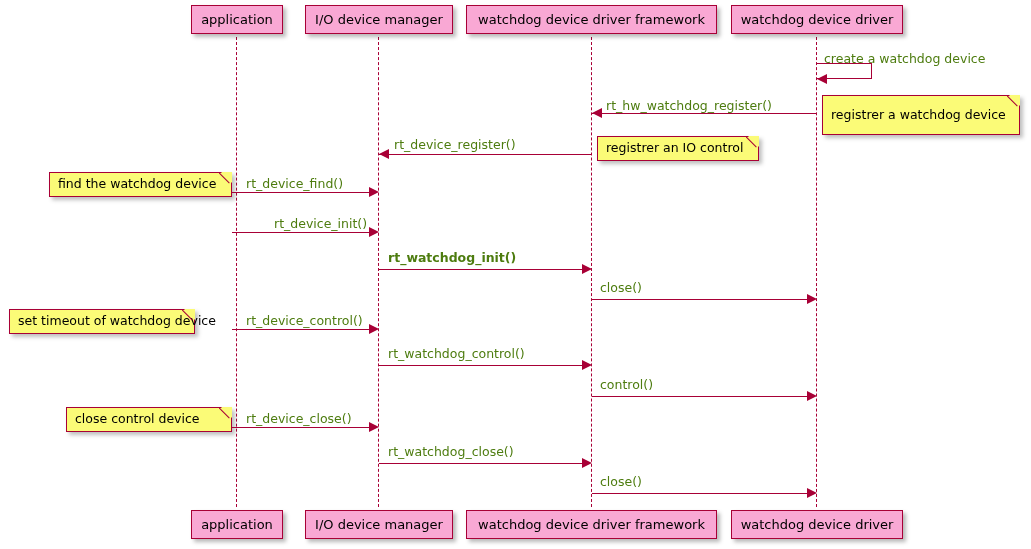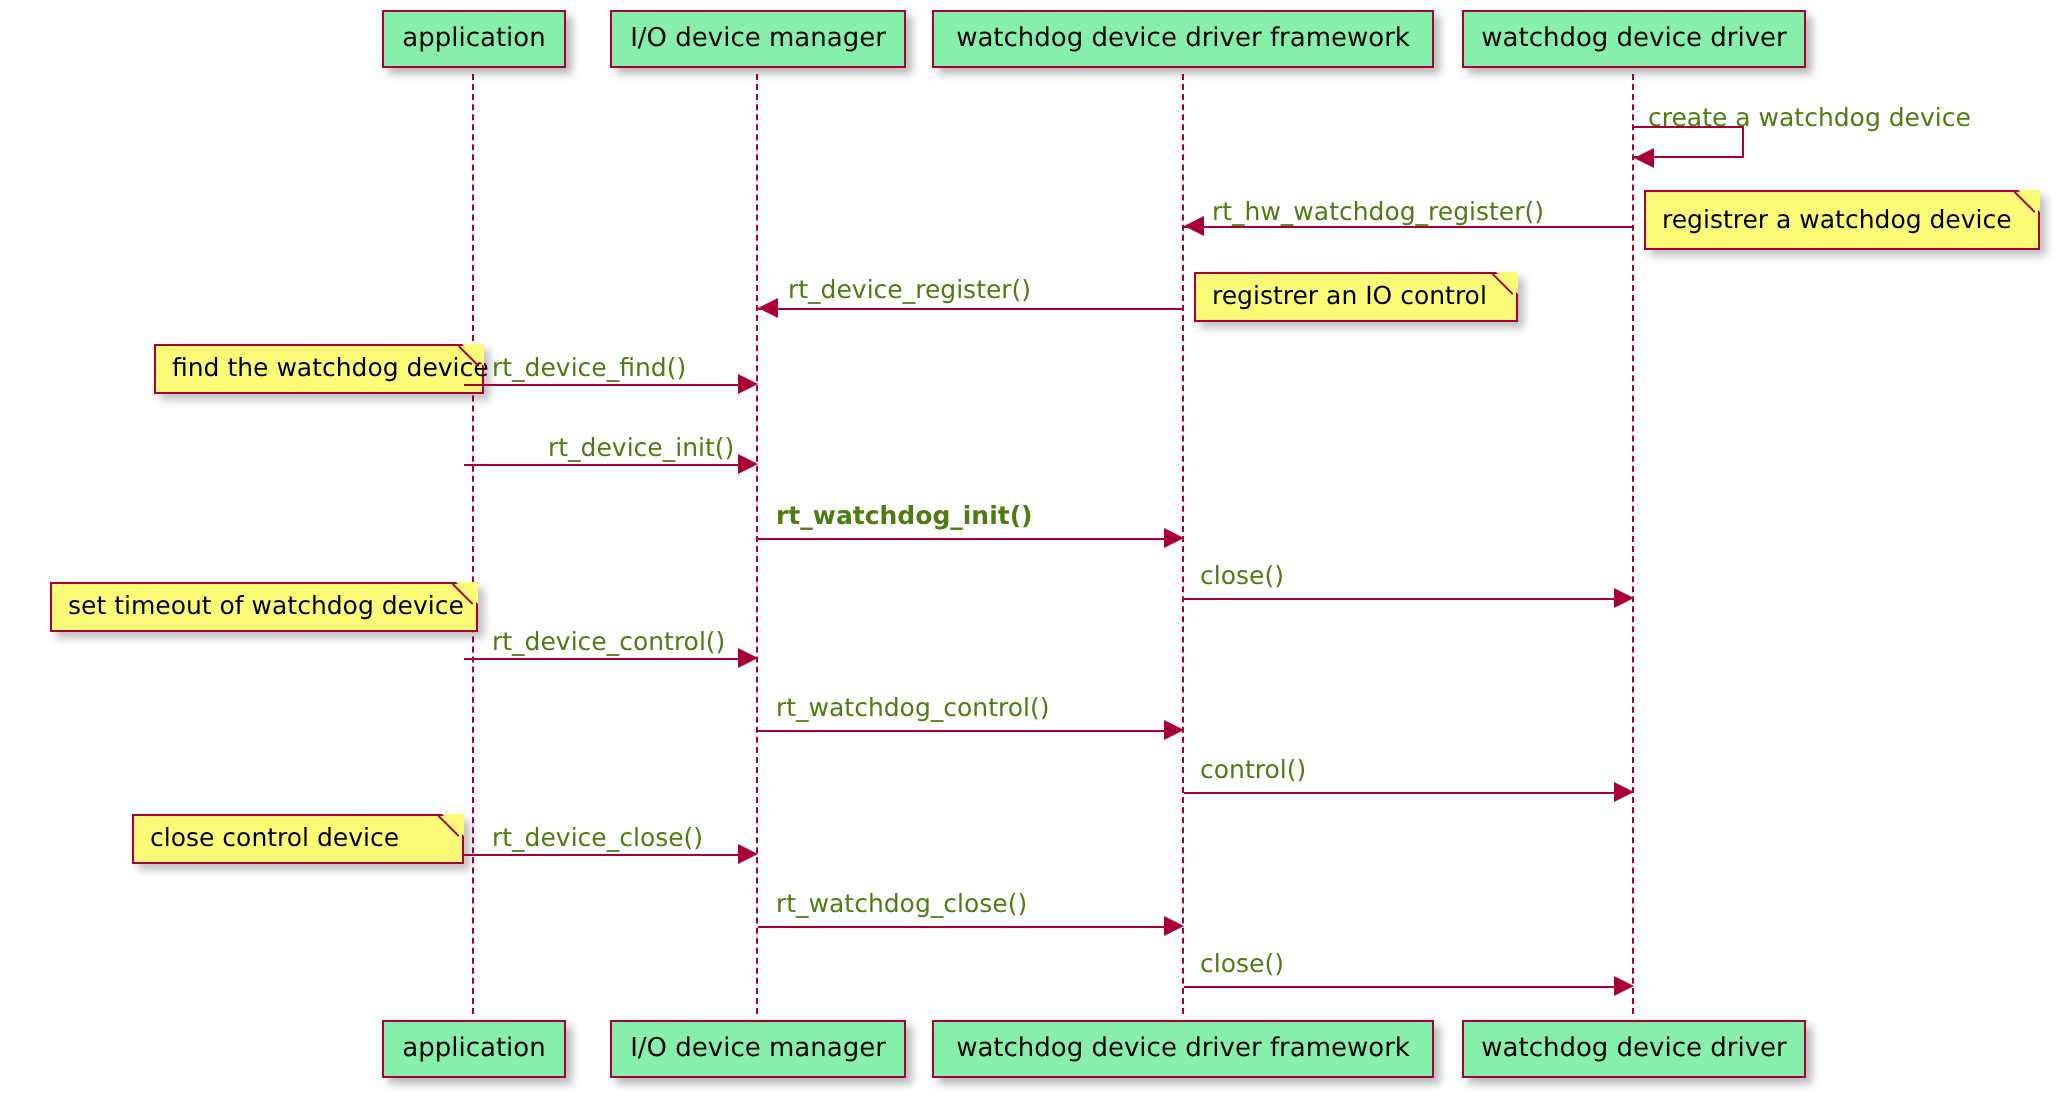--- a/index.html
+++ b/index.html
@@ -16,21 +16,21 @@
   }
   #diagram {
     position: relative;
     width: 1031px;
     height: 549px;
   }
   
   .participant {
     position: absolute;
     box-sizing: border-box;
-    background: #86efac;
+    background: #f9a8d4;
     border: 1.5px solid #A80036;
     color: #000000;
     font-size: 13px;
     line-height: 1;
     display: flex;
     align-items: center;
     justify-content: center;
     box-shadow: 3px 3px 4px rgba(0,0,0,0.28);
     white-space: nowrap;
     padding: 0 24px;
@@ -145,41 +145,41 @@
     <span>watchdog device driver framework</span>
   </div>
   <div class="participant" style="left:731px; top:5px; width:172px; height:29px;">
     <span>watchdog device driver</span>
   </div>
 
   <div class="msg-label" style="left:824px; top:53px;">create a watchdog device</div>
   <div class="selfmsg" style="left:817px; top:63px; width:55px;"></div>
   <div class="arrowhead left" style="left:817px; top:74px;"></div>
 
-  <div class="note" style="left:822px; top:95px; width:198px; height:30px;">
+  <div class="note" style="left:822px; top:95px; width:198px; height:40px;">
     <span>registrer a watchdog device</span>
     <span class="fold"></span>
     <span class="fold-edge"></span>
   </div>
 
   <div class="msg-label" style="left:606px; top:100px;">rt_hw_watchdog_register()</div>
   <div class="msg" style="left:592px; top:113px; width:225px;"></div>
   <div class="arrowhead left" style="left:592px; top:108px;"></div>
 
   <div class="note" style="left:597px; top:136px; width:162px; height:25px;">
     <span>registrer an IO control</span>
     <span class="fold"></span>
     <span class="fold-edge"></span>
   </div>
 
   <div class="msg-label" style="left:394px; top:139px;">rt_device_register()</div>
   <div class="msg" style="left:379px; top:154px; width:213px;"></div>
   <div class="arrowhead left" style="left:379px; top:149px;"></div>
 
-  <div class="note" style="left:49px; top:172px; width:165px; height:25px;margin-left:28px;">
+  <div class="note" style="left:49px; top:172px; width:183px; height:25px;">
     <span>find the watchdog device</span>
     <span class="fold"></span>
     <span class="fold-edge"></span>
   </div>
   <div class="note-stub" style="left:232px; top:192px; width:6px;"></div>
   <div class="msg-label" style="left:246px; top:178px;">rt_device_find()</div>
   <div class="msg" style="left:237px; top:192px; width:132px;"></div>
   <div class="arrowhead right" style="left:369px; top:187px;"></div>
 
   <div class="note-stub" style="left:232px; top:232px; width:6px;"></div>
@@ -188,21 +188,21 @@
   <div class="arrowhead right" style="left:369px; top:227px;"></div>
 
   <div class="msg-label" style="left:388px; top:252px;font-weight:bold;">rt_watchdog_init()</div>
   <div class="msg" style="left:379px; top:269px; width:203px;"></div>
   <div class="arrowhead right" style="left:582px; top:264px;"></div>
 
   <div class="msg-label" style="left:600px; top:282px;">close()</div>
   <div class="msg" style="left:592px; top:299px; width:215px;"></div>
   <div class="arrowhead right" style="left:807px; top:294px;"></div>
 
-  <div class="note" style="left:9px; top:291px; width:214px; height:25px;margin-left:16px;">
+  <div class="note" style="left:9px; top:309px; width:186px; height:25px;">
     <span>set timeout of watchdog device</span>
     <span class="fold"></span>
     <span class="fold-edge"></span>
   </div>
   <div class="note-stub" style="left:232px; top:329px; width:6px;"></div>
   <div class="msg-label" style="left:246px; top:315px;">rt_device_control()</div>
   <div class="msg" style="left:237px; top:329px; width:132px;"></div>
   <div class="arrowhead right" style="left:369px; top:324px;"></div>
 
   <div class="msg-label" style="left:388px; top:348px;">rt_watchdog_control()</div>

